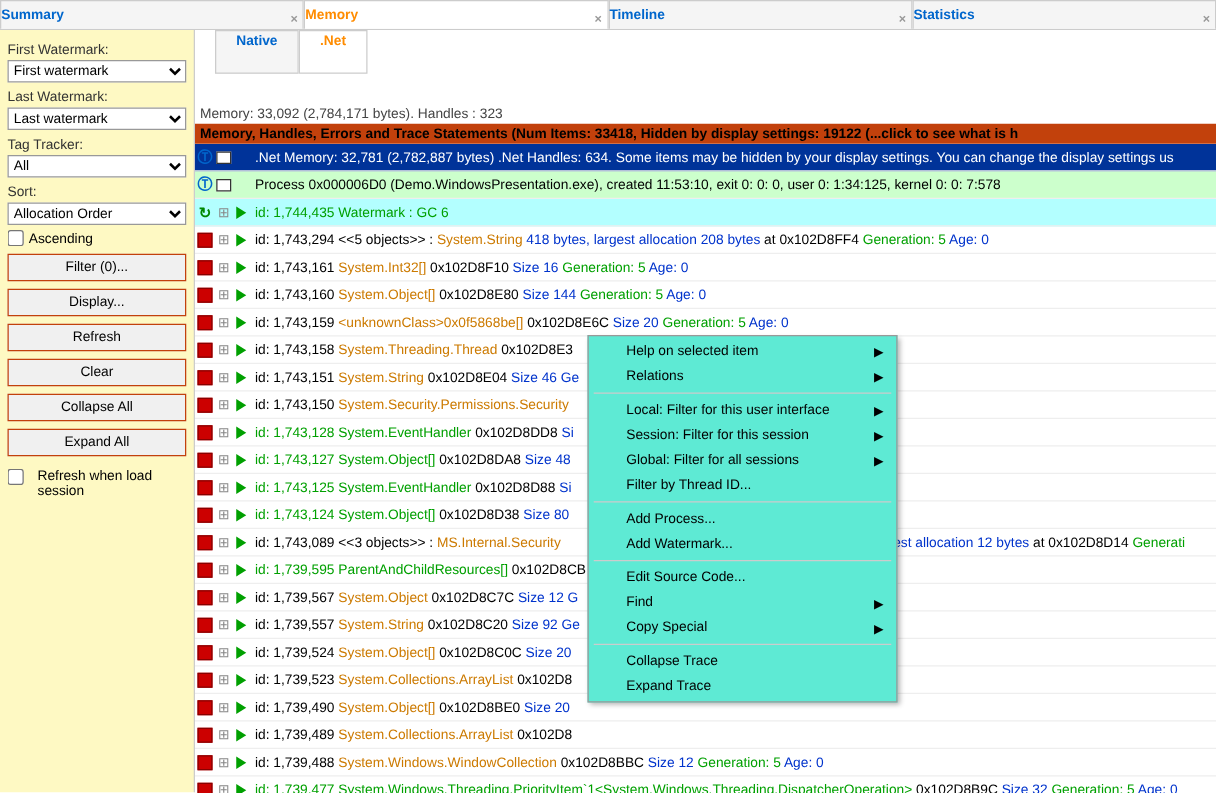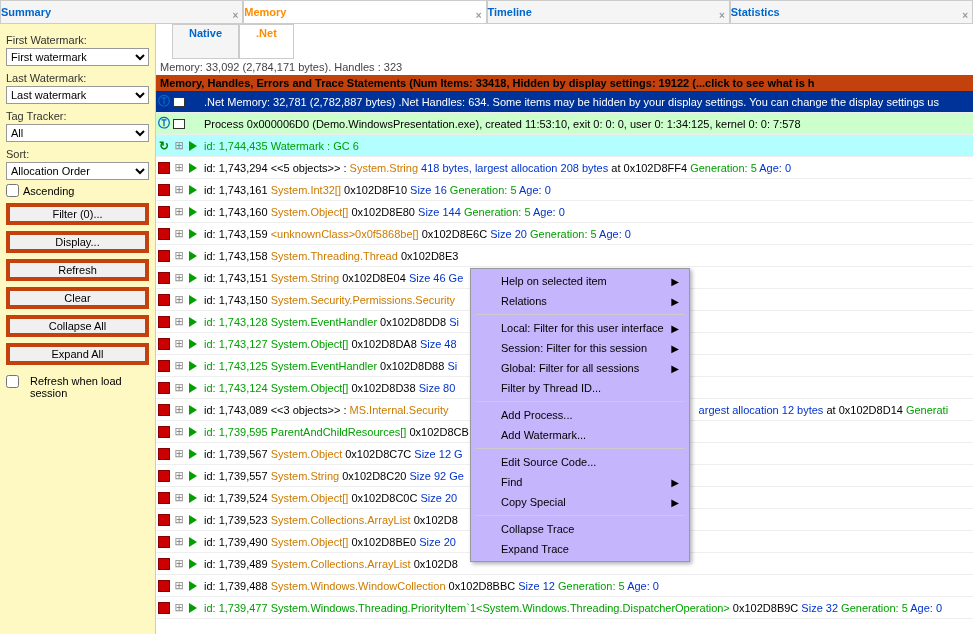--- a/index.html
+++ b/index.html
@@ -6,27 +6,27 @@
 body { background: #fff; width: 973px; height: 634px; overflow: hidden; position: relative; }
 .tabs-top { display: flex; height: 24px; border-bottom: 1px solid #ccc; }
 .tab-top { flex: 1; text-align: left; line-height: 22px; border: 1px solid #ccc; border-bottom: none; background: #f5f5f5; color: #0066cc; font-weight: bold; cursor: pointer; position: relative; }
 .tab-top.active { color: #ff8c00; background: #fff; }
 .tab-close { position: absolute; right: 4px; top: 4px; font-size: 10px; color: #999; }
 .main { display: flex; height: 610px; }
 .sidebar { width: 156px; padding: 4px 6px; border-right: 1px solid #ccc; background: #fef9c3; }
 .sidebar label { display: block; margin-top: 6px; margin-bottom: 2px; color: #333; }
 .sidebar select { width: 100%; border: 1px solid #999; background: #fff; height: 18px; font-size: 11px; }
 .sidebar .chk { margin-top: 4px; display: flex; align-items: center; gap: 4px; }
-.sidebar button { display: block; width: 100%; margin-top: 6px; height: 22px; background: #f0f0f0; border: 4px solid #c2410c; cursor: pointer; }
+.sidebar button { display: block; width: 100%; margin-top: 6px; height: 22px; background: #f0f0f0; border: 1px solid #c2410c; cursor: pointer; }
 .chk-small { display: flex; align-items: flex-start; gap: 11px; margin-top:10px;}
 .content { flex: 1; display: flex; flex-direction: column; overflow: hidden; }
 .subtabs { display: flex; height: 35px; padding-left: 16px; }
 .subtab { padding: 2px 16px; border: 1px solid #ccc; background: #f5f5f5; color: #0066cc; font-weight: bold; cursor: pointer; }
 .subtab.active { background: #fff; color: #ff8c00; }
-.summaryline { padding: 2px 4px; color: #444; }
+.summaryline { padding: 2px 4px; color: #444; margin-top: 24px; }
 .header-bar { background: #c2410c; padding: 2px 4px; font-weight: bold; color: #000; white-space: nowrap; overflow: hidden; }
 .rowlist { flex:1; overflow-y: auto; }
 .row { display: flex; align-items: center; height: 22px; white-space: nowrap; border-bottom: 1px solid #eee; }
 .row.info { background: #003399; color: #fff; }
 .row.proc { background: #ccffcc; }
 .row.wm { background: #b3ffff; }
 .row .gutter { width: 16px; height: 22px; display:flex; align-items:center; justify-content:center; }
 .row .expand-icon { width: 14px; height:22px; display:flex; align-items:center; justify-content:center; color:#888; }
 .row .arrow { width: 14px; height:22px; display:flex; align-items:center; justify-content:center; }
 .row .txt { padding-left: 4px; }
@@ -35,21 +35,21 @@
 .track-blue { color:#0066cc; font-weight:bold; font-size:12px;}
 .track-green { color:#080; font-weight:bold; font-size:12px;}
 .arrow-green { width:0; height:0; border-top:5px solid transparent; border-bottom:5px solid transparent; border-left:8px solid #00a000; }
 .t-id { color:#000; }
 .t-class { color:#cc7a00; }
 .t-size { color:#0033cc; }
 .t-gen { color:#00a000; }
 .t-age { color:#0033cc; }
 .t-at { color:#000; }
 .row.info .txt span { color:#fff !important; }
-.context-menu { position: absolute; left: 470px; top: 268px; width: 220px; background: #c4b5fd; border: 1px solid #999; box-shadow: 2px 2px 4px rgba(0,0,0,.3); padding: 2px; z-index: 100; }
+.context-menu { position: absolute; left: 470px; top: 268px; width: 248px; background: #5eead4; border: 1px solid #999; box-shadow: 2px 2px 4px rgba(0,0,0,.3); padding: 2px; z-index: 100; }
 .context-menu .mi { padding: 4px 20px 4px 28px; cursor: default; position: relative; }
 .context-menu .sep { height: 1px; background: #ccc; margin: 3px 2px; }
 .context-menu .mi .sub-arrow { position: absolute; right: 8px; top: 5px; font-size:10px;}
 .sq-icon { width:12px; height:10px; display:inline-block; background:#fff; border:1px solid #333;}
 </style>
 </head>
 <body>
 
 <div class="tabs-top">
   <div class="tab-top"><span>Summary</span><span class="tab-close">×</span></div>

